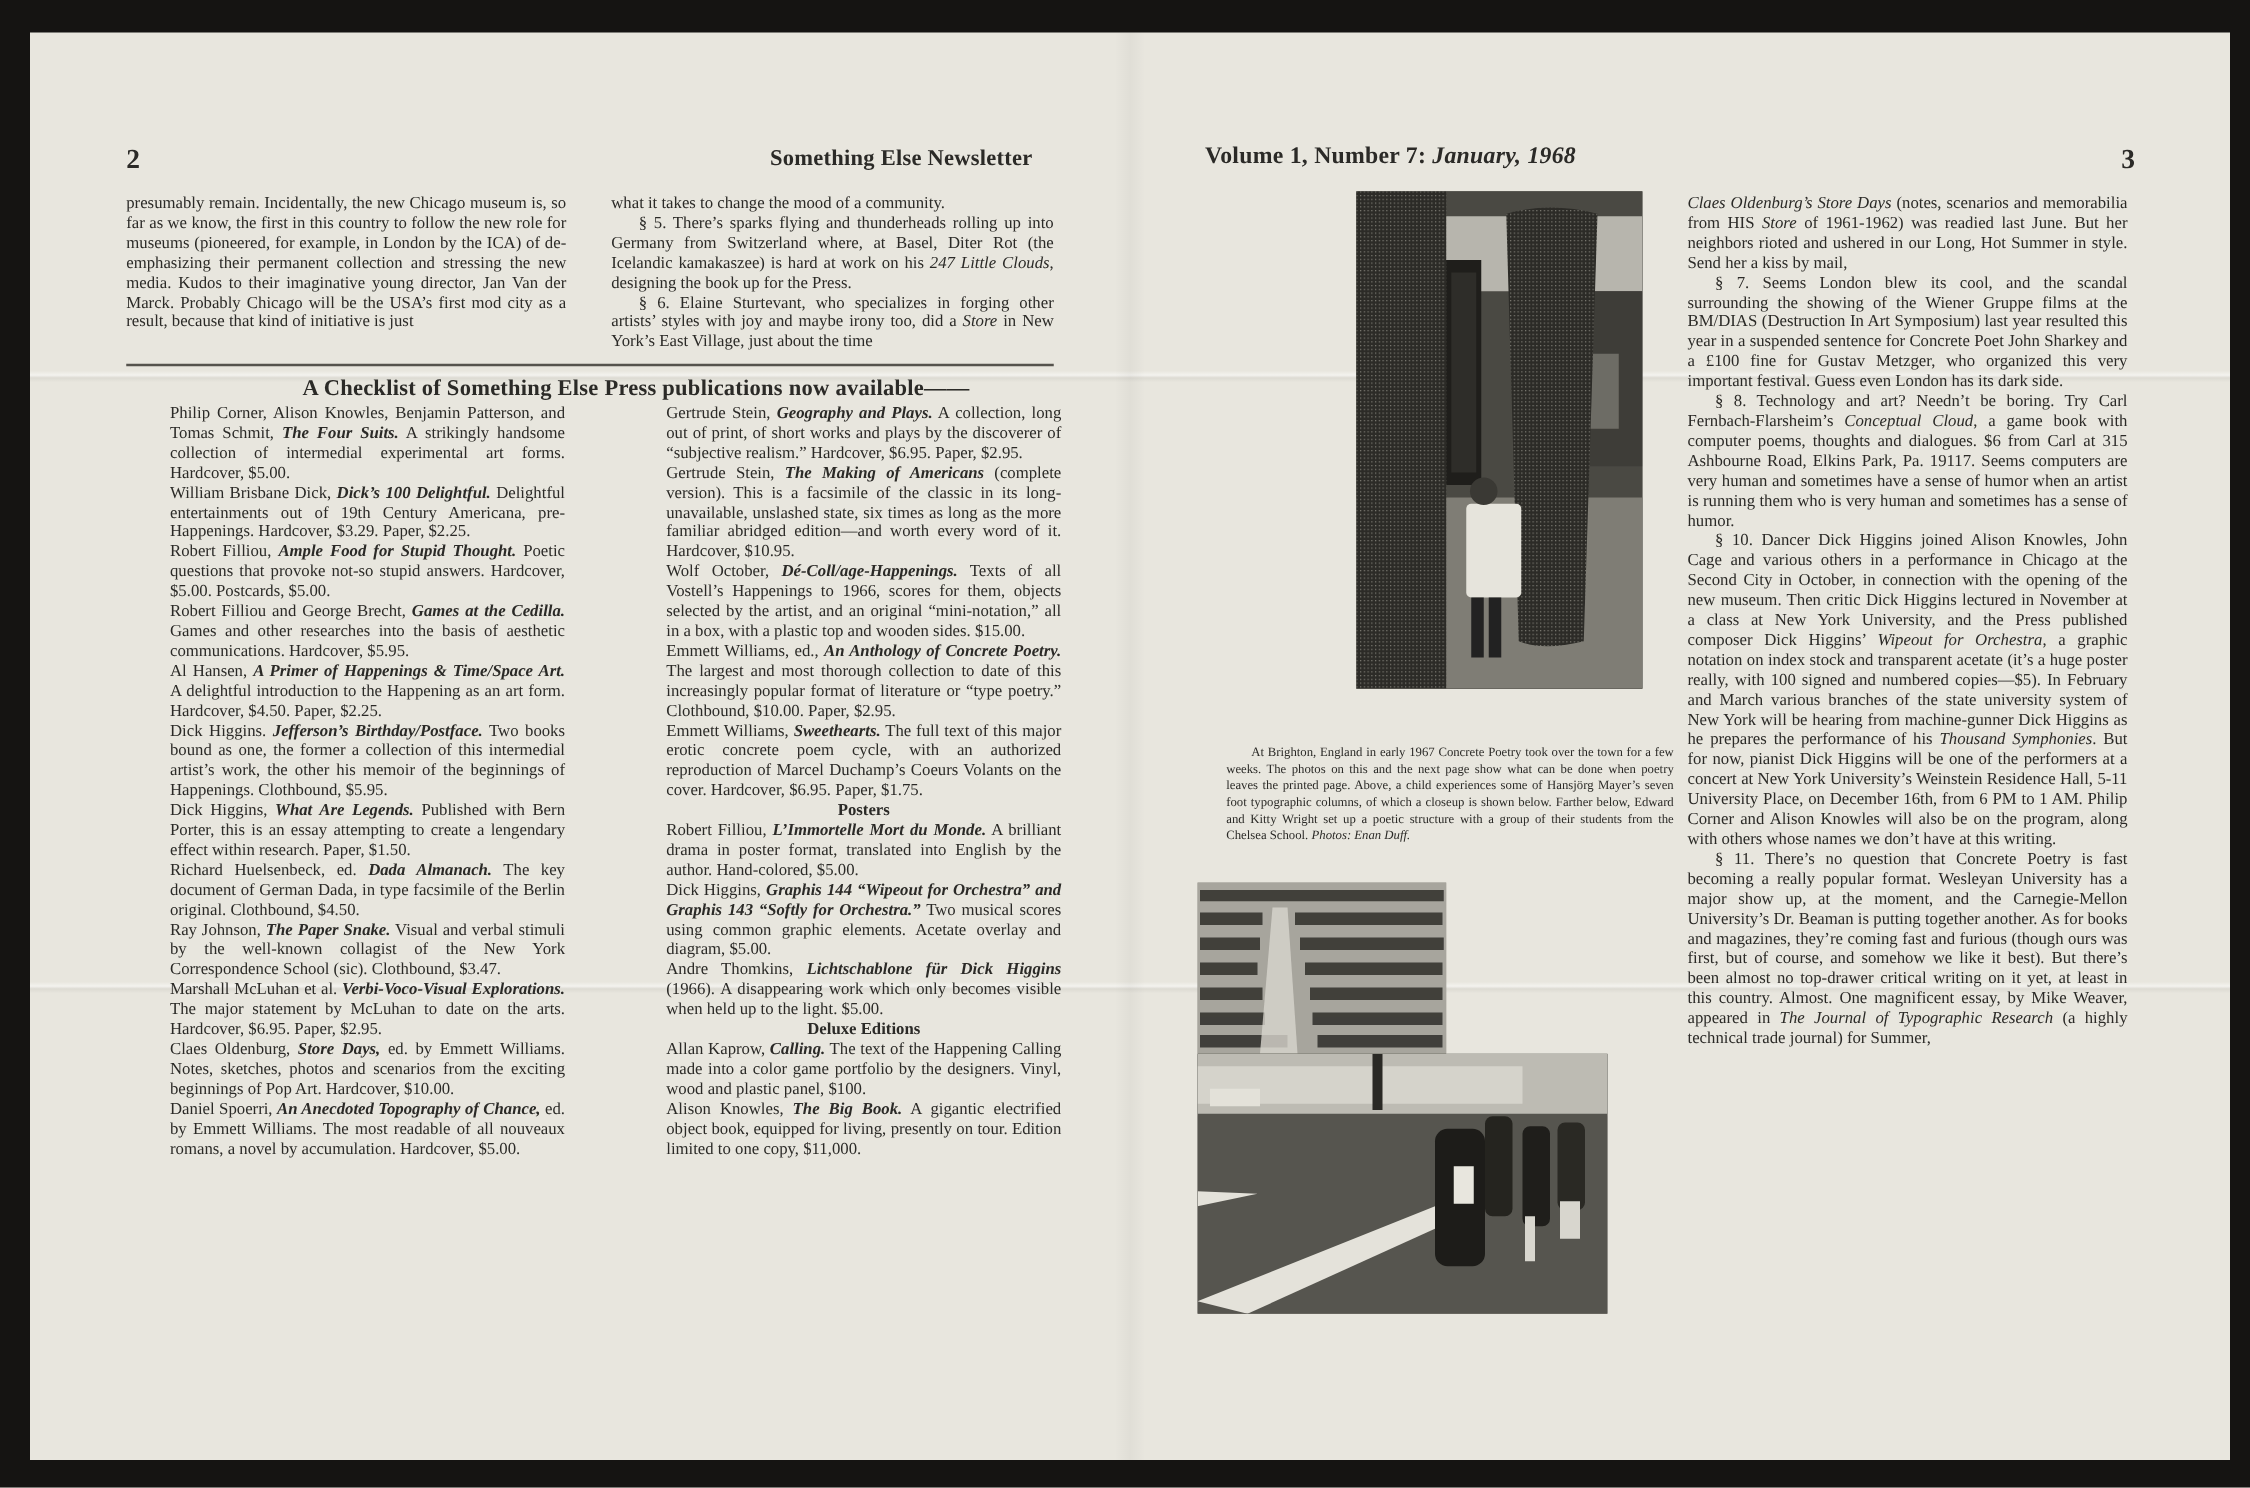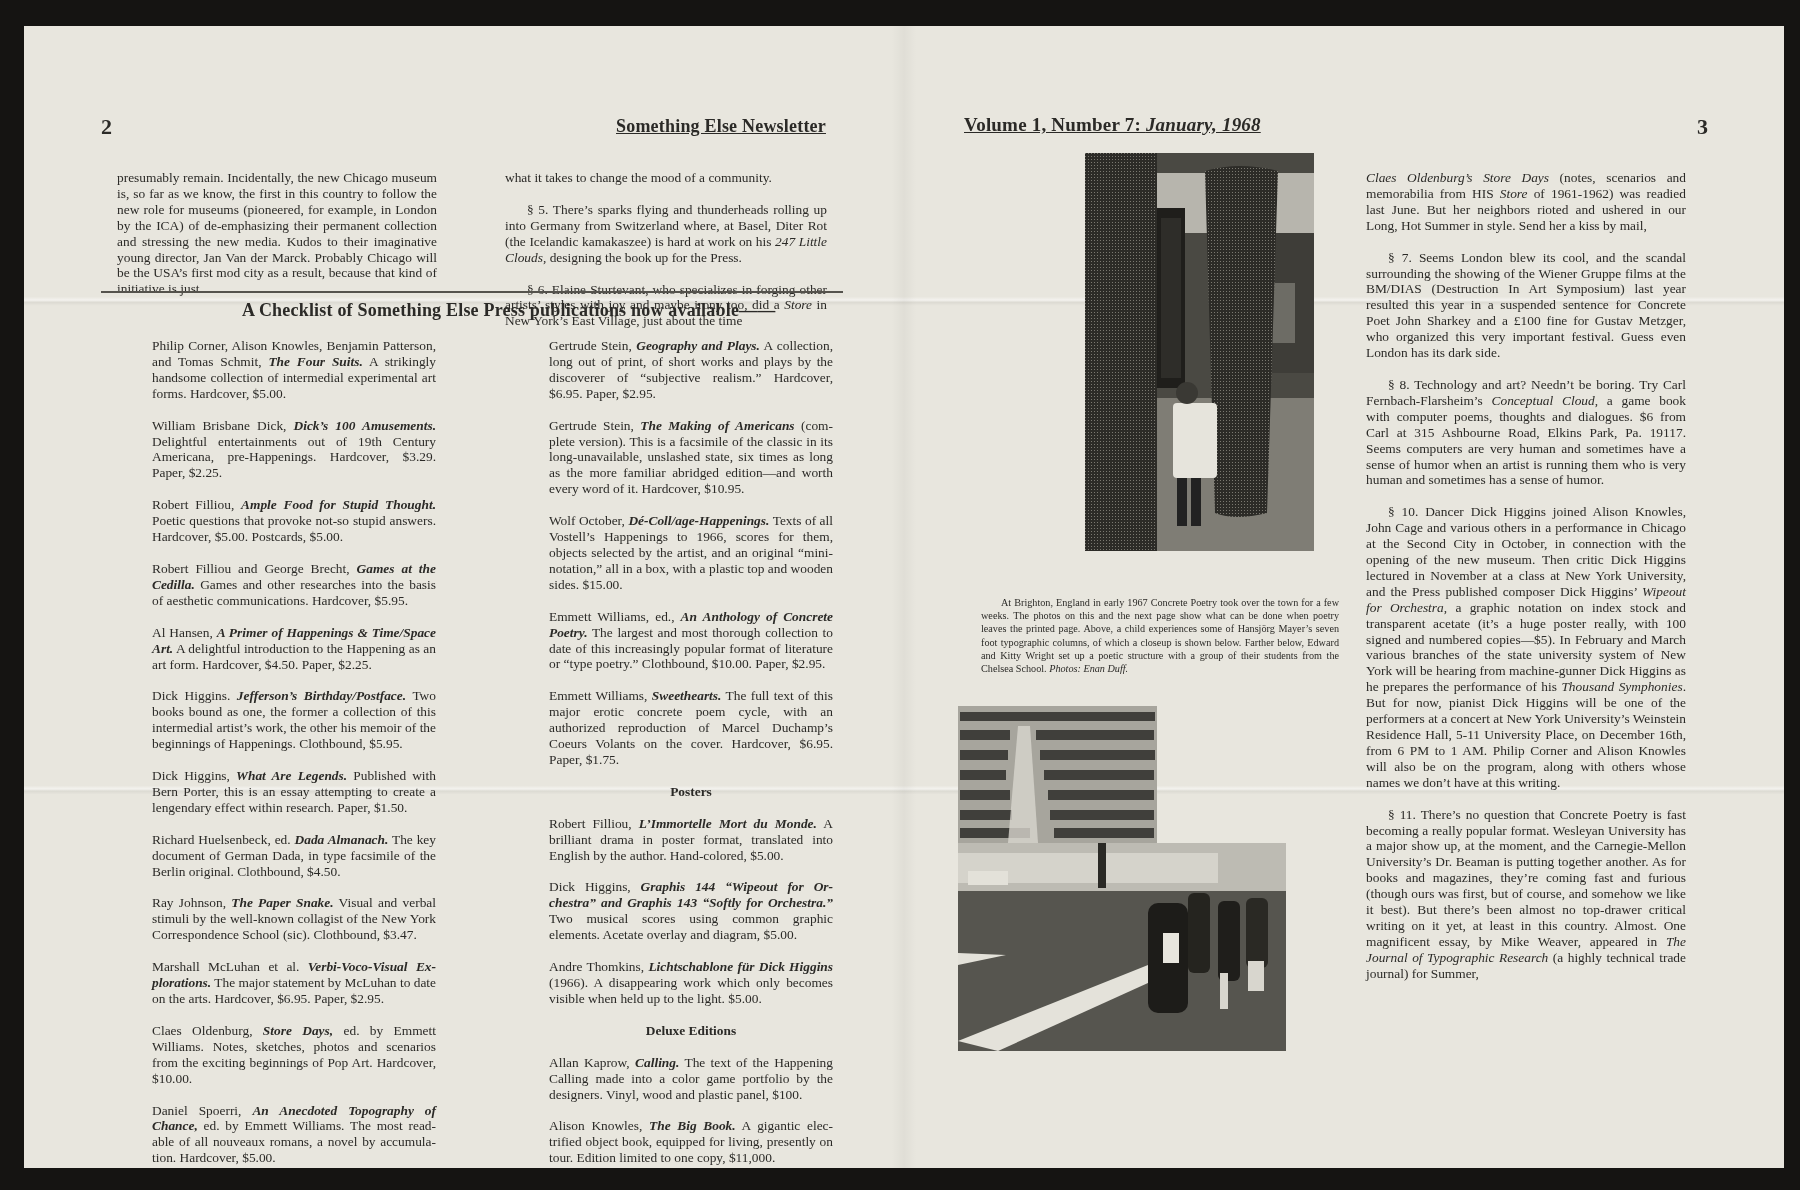--- a/index.html
+++ b/index.html
@@ -16,30 +16,30 @@
     left: 24px; top: 26px;
     width: 1760px; height: 1142px;
     background: #e8e6de;
     background-image:
       linear-gradient(90deg, rgba(0,0,0,0) 0, rgba(0,0,0,0) 49.3%, rgba(0,0,0,0.035) 50%, rgba(0,0,0,0) 50.7%),
       linear-gradient(180deg, rgba(0,0,0,0) 0, rgba(0,0,0,0) 23.7%, rgba(255,255,255,0.5) 24%, rgba(0,0,0,0.05) 24.2%, rgba(0,0,0,0) 24.5%),
       linear-gradient(180deg, rgba(0,0,0,0) 0, rgba(0,0,0,0) 66.5%, rgba(255,255,255,0.5) 66.8%, rgba(0,0,0,0.05) 67%, rgba(0,0,0,0) 67.3%);
   }
   .abs { position: absolute; }
   .folio { font-size: 22px; font-weight: bold; }
-  .runhead { font-size: 18px; font-weight: bold; letter-spacing: 0.2px; text-decoration: underline; }
+  .runhead { font-size: 18px; font-weight: bold; letter-spacing: 0.2px; }
   .runhead i { font-style: italic; }
   .col {
     position: absolute;
     font-size: 13.4px;
     line-height: 15.9px;
     text-align: justify;
     hyphens: manual;
   }
-  .col p { margin: 16px; }
+  .col p { margin: 0; }
   .ind { text-indent: 22px; }
   .entry { margin: 0; }
   .entry b { font-style: italic; font-weight: bold; }
   .rule { position: absolute; height: 1.5px; background: #55534d; }
   .checklist-title { font-size: 18px; font-weight: bold; letter-spacing: 0.2px; }
   .sect { text-align: center; font-weight: bold; margin: 18px 0 0 0; }
   .caption {
     position: absolute;
     font-size: 10.2px; line-height: 13.2px;
     text-align: justify;
@@ -64,21 +64,21 @@
     <p class="ind"><span>§ 5. There’s sparks flying and thunderheads rolling up into Germany from Switzerland where, at Basel, Diter Rot (the Icelandic kamakaszee) is hard at work on his </span><i>247 Little Clouds</i><span>, designing the book up for the Press.</span></p>
     <p class="ind"><span>§ 6. Elaine Sturtevant, who specializes in forging other artists’ styles with joy and maybe irony too, did a </span><i>Store</i><span> in New York’s East Village, just about the time</span></p>
   </div>
 
   <div class="rule" style="left:77px; top:265px; width:742px;"></div>
 
   <div class="abs checklist-title" style="left:218px; top:274px;">A Checklist of Something Else Press publications now available——</div>
 
   <div class="col" id="books-col1" style="left:112px; top:296px; width:316px;">
       <p class="entry"><span>Philip Corner, Alison Knowles, Benjamin Patter­son, and Tomas Schmit, </span><b>The Four Suits.</b><span> A strikingly handsome collection of intermedial ex­perimental art forms. Hardcover, $5.00.</span></p>
-      <p class="entry"><span>William Brisbane Dick, </span><b>Dick’s 100 Amusements.</b><span> Delightful entertainments out of 19th Century Americana, pre-Happenings. Hardcover, $3.29. Paper, $2.25.</span></p>
+      <p class="entry"><span>William Brisbane Dick, </span><b>Dick’s 100 Delightful.</b><span> Delightful entertainments out of 19th Century Americana, pre-Happenings. Hardcover, $3.29. Paper, $2.25.</span></p>
       <p class="entry"><span>Robert Filliou, </span><b>Ample Food for Stupid Thought.</b><span> Poetic questions that provoke not-so stupid an­swers. Hardcover, $5.00. Postcards, $5.00.</span></p>
       <p class="entry"><span>Robert Filliou and George Brecht, </span><b>Games at the Cedilla.</b><span> Games and other researches into the basis of aesthetic communications. Hardcover, $5.95.</span></p>
       <p class="entry"><span>Al Hansen, </span><b>A Primer of Happenings &amp; Time/Space Art.</b><span> A delightful introduction to the Hap­pening as an art form. Hardcover, $4.50. Paper, $2.25.</span></p>
       <p class="entry"><span>Dick Higgins. </span><b>Jefferson’s Birthday/Postface.</b><span> Two books bound as one, the former a collection of this intermedial artist’s work, the other his memoir of the beginnings of Happenings. Cloth­bound, $5.95.</span></p>
       <p class="entry"><span>Dick Higgins, </span><b>What Are Legends.</b><span> Published with Bern Porter, this is an essay attempting to create a lengendary effect within research. Paper, $1.50.</span></p>
       <p class="entry"><span>Richard Huelsenbeck, ed. </span><b>Dada Almanach.</b><span> The key document of German Dada, in type facsimile of the Berlin original. Clothbound, $4.50.</span></p>
       <p class="entry"><span>Ray Johnson, </span><b>The Paper Snake.</b><span> Visual and verbal stimuli by the well-known collagist of the New York Correspondence School (sic). Clothbound, $3.47.</span></p>
       <p class="entry"><span>Marshall McLuhan et al. </span><b>Verbi-Voco-Visual Ex­plorations.</b><span> The major statement by McLuhan to date on the arts. Hardcover, $6.95. Paper, $2.95.</span></p>
       <p class="entry"><span>Claes Oldenburg, </span><b>Store Days,</b><span> ed. by Emmett Williams. Notes, sketches, photos and scenarios from the exciting beginnings of Pop Art. Hard­cover, $10.00.</span></p>
       <p class="entry"><span>Daniel Spoerri, </span><b>An Anecdoted Topography of Chance,</b><span> ed. by Emmett Williams. The most read­able of all nouveaux romans, a novel by accumula­tion. Hardcover, $5.00.</span></p>

